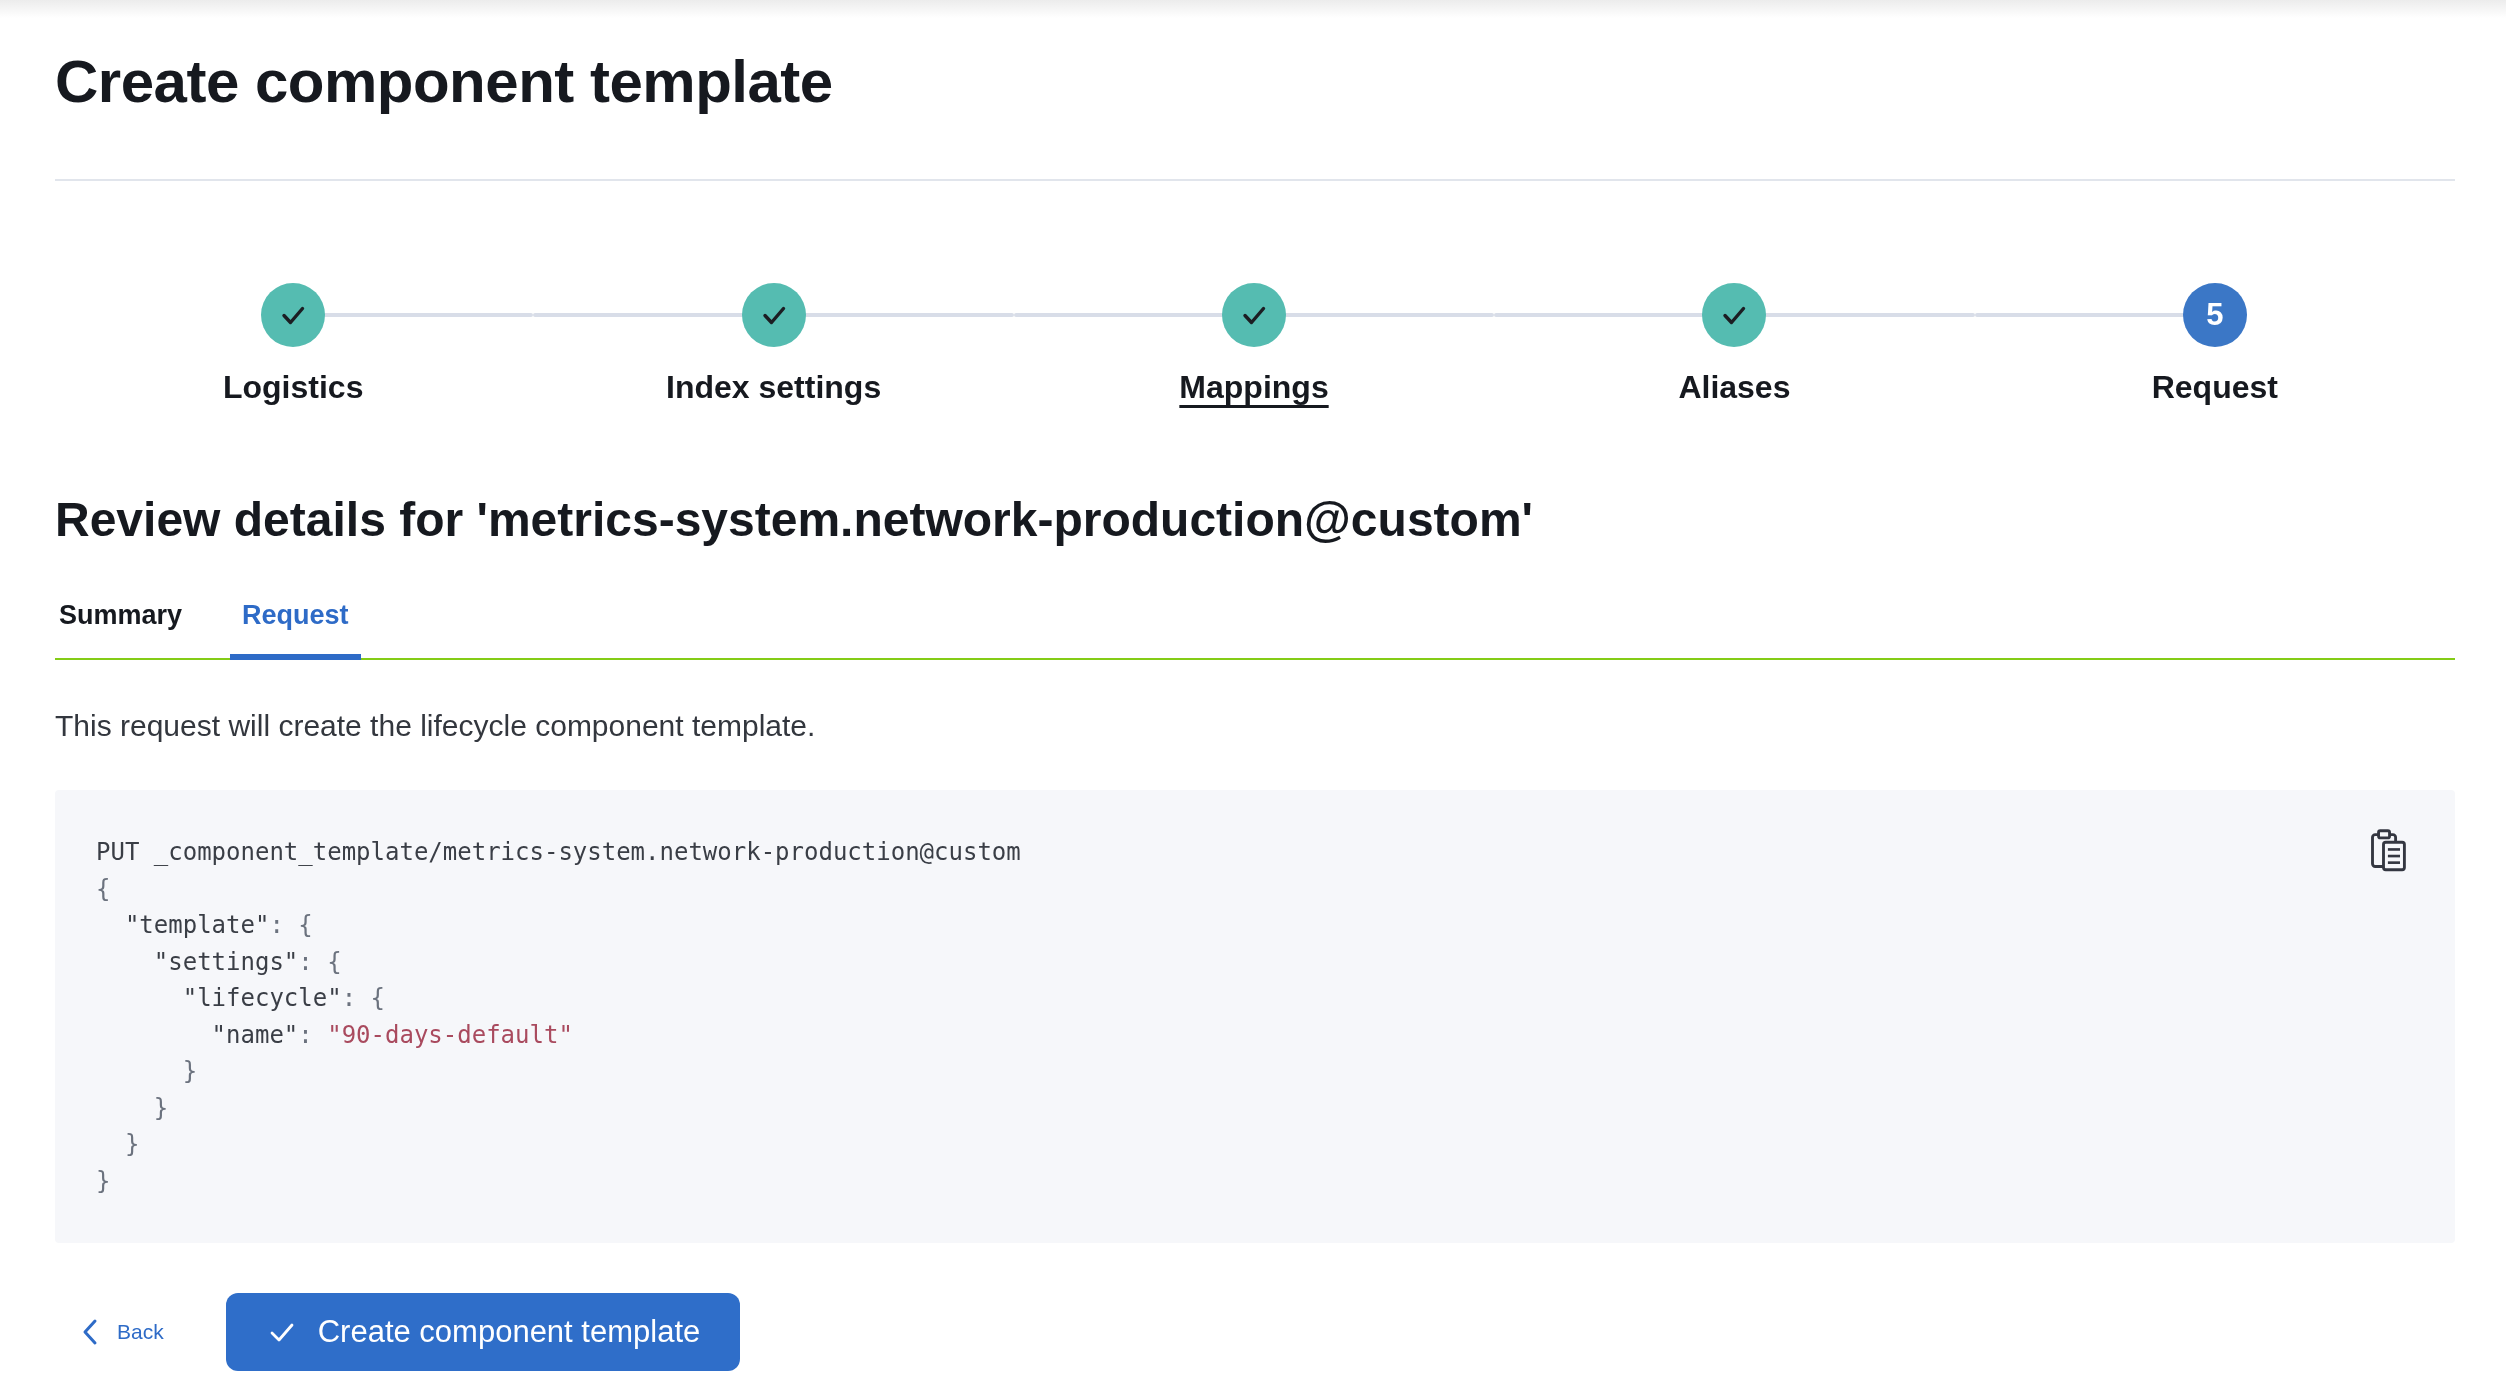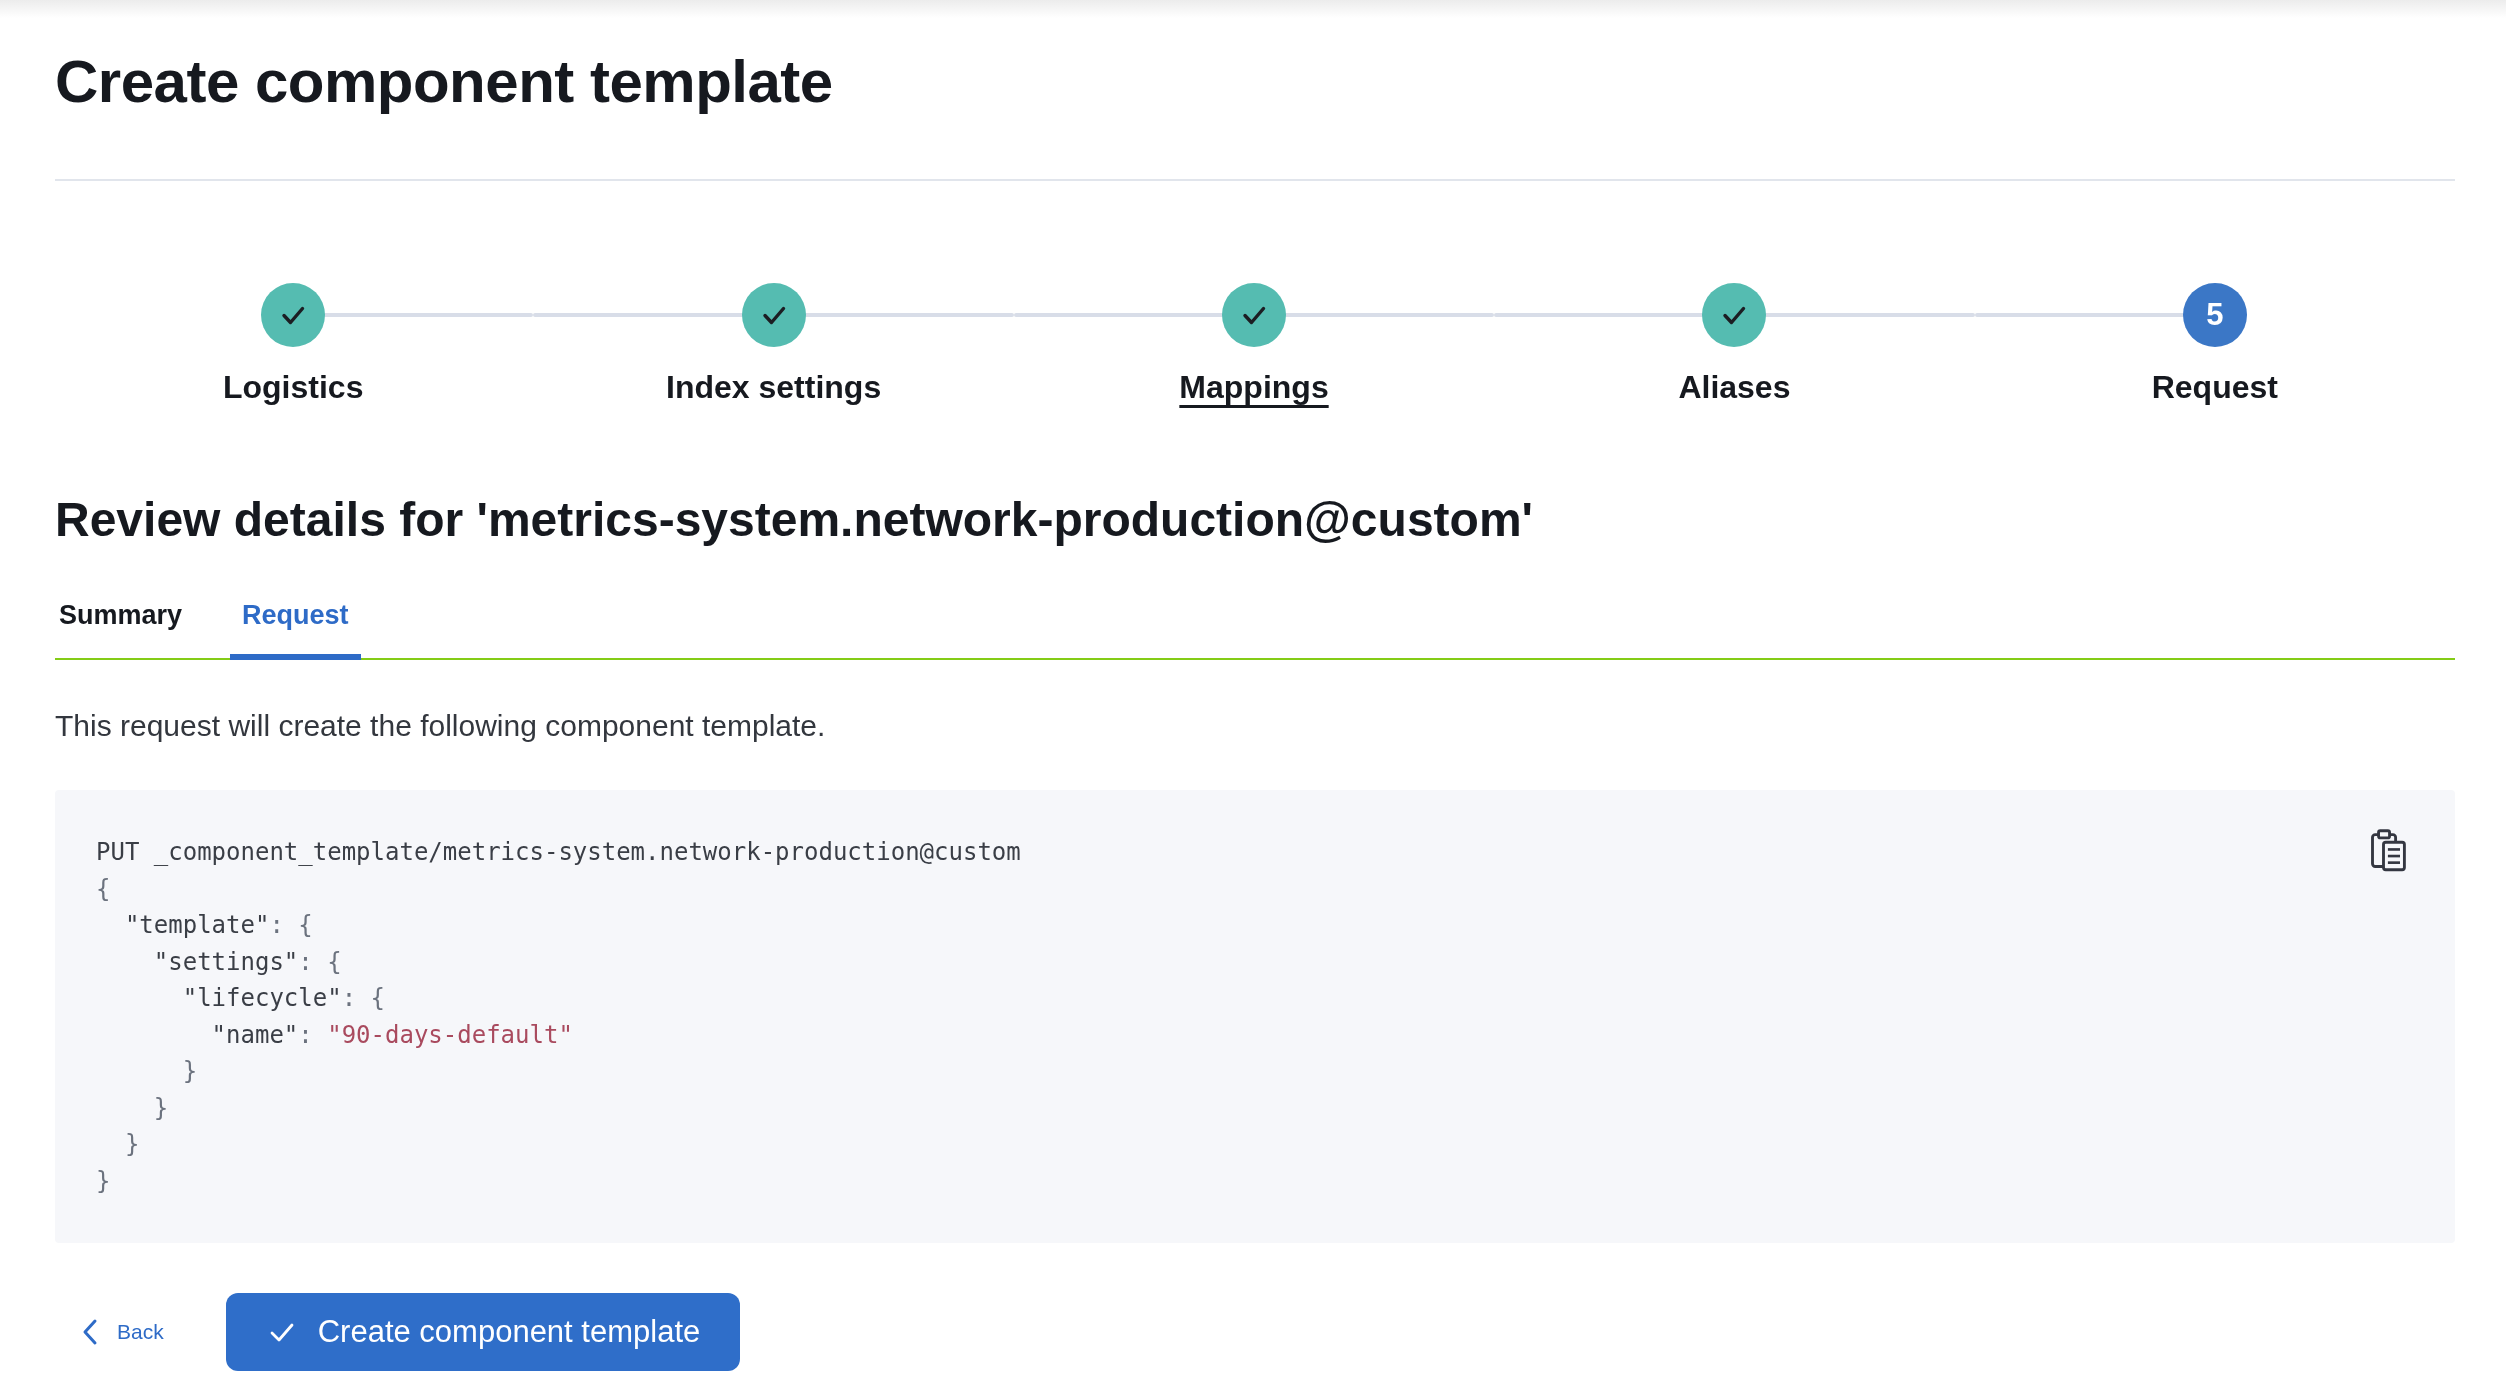--- a/index.html
+++ b/index.html
@@ -149,21 +149,21 @@
     </button>
   </div>
 
   <h2 class="review-heading">Review details for 'metrics-system.network-production@custom'</h2>
 
   <div class="tabs">
     <button class="tab">Summary</button>
     <button class="tab active">Request</button>
   </div>
 
-  <p class="request-desc">This request will create the following component template.</p>
+  <p class="request-desc">This request will create the lifecycle component template.</p>
 
   <div class="code-block">
     <div id="code-lines">
         <div class="code-line"><span class="seg-plain">PUT _component_template/metrics-system.network-production@custom</span></div>
         <div class="code-line"><span class="seg-punct">{</span></div>
         <div class="code-line"><span class="seg-plain">  "template"</span><span class="seg-punct">: {</span></div>
         <div class="code-line"><span class="seg-plain">    "settings"</span><span class="seg-punct">: {</span></div>
         <div class="code-line"><span class="seg-plain">      "lifecycle"</span><span class="seg-punct">: {</span></div>
         <div class="code-line"><span class="seg-plain">        "name"</span><span class="seg-punct">: </span><span class="seg-string">"90-days-default"</span></div>
         <div class="code-line"><span class="seg-punct">      }</span></div>

